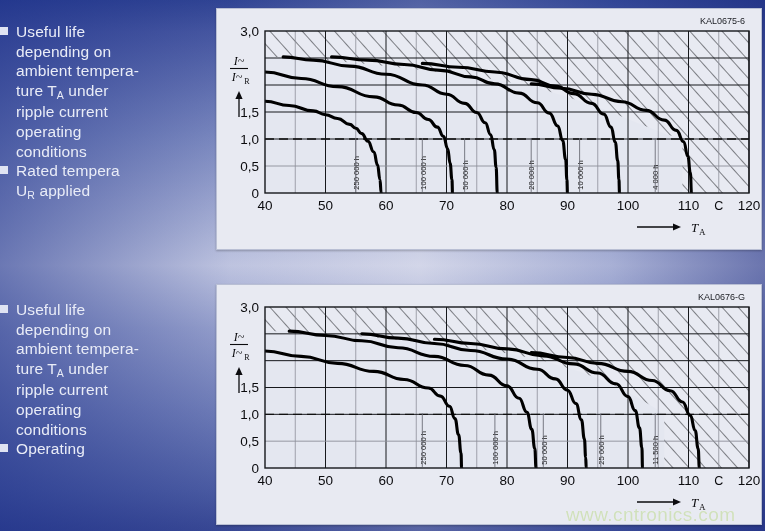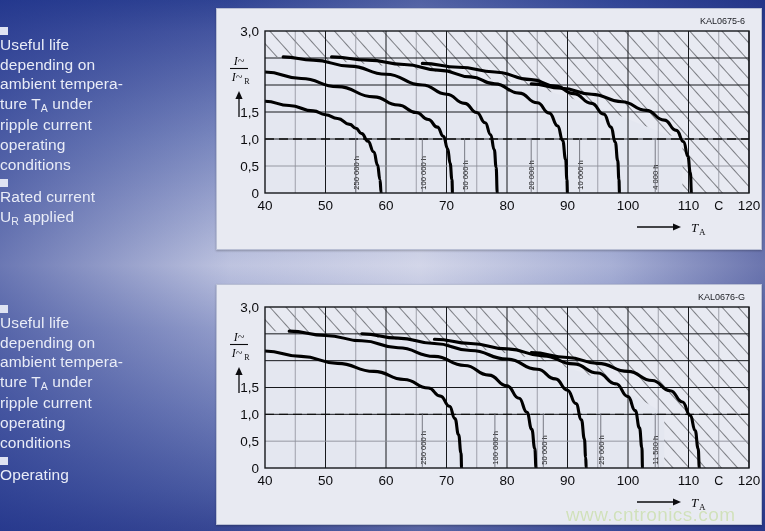--- a/index.html
+++ b/index.html
@@ -16,21 +16,21 @@
     pointer-events:none;
   }
   .txtcol{
     position:absolute;left:0;width:212px;
     color:#e9ecf7;
     font-size:15.5px;line-height:19.6px;
     letter-spacing:.1px;
   }
   .txtcol.top{top:22px;}
   .txtcol.bot{top:300px;}
-  .bullet-row{display:flex;align-items:flex-start;flex-direction:column;}
+  .bullet-row{display:flex;align-items:flex-start;}
   .bullet{
     width:8px;height:8px;background:#dfe3f2;
     margin:5px 8px 0 0;flex:0 0 auto;
   }
   .btext{flex:1 1 auto;}
   sub{font-size:.68em;vertical-align:baseline;position:relative;top:.28em;}
   .panel{
     position:absolute;left:216px;width:544px;
     background:#e8eaf2;
     border:1px solid #b9bfd4;
@@ -60,21 +60,21 @@
       <div>ambient tempera-</div>
       <div><span>ture T</span><sub>A</sub><span> under</span></div>
       <div>ripple current</div>
       <div>operating</div>
       <div>conditions</div>
     </div>
   </div>
   <div class="bullet-row">
     <div class="bullet"></div>
     <div class="btext">
-      <div>Rated current</div>
+      <div>Rated tempera</div>
       <div><span>U</span><sub>R</sub><span> applied</span></div>
     </div>
   </div>
 </div>
 
 <div class="txtcol bot">
   <div class="bullet-row">
     <div class="bullet"></div>
     <div class="btext">
       <div>Useful life</div>

